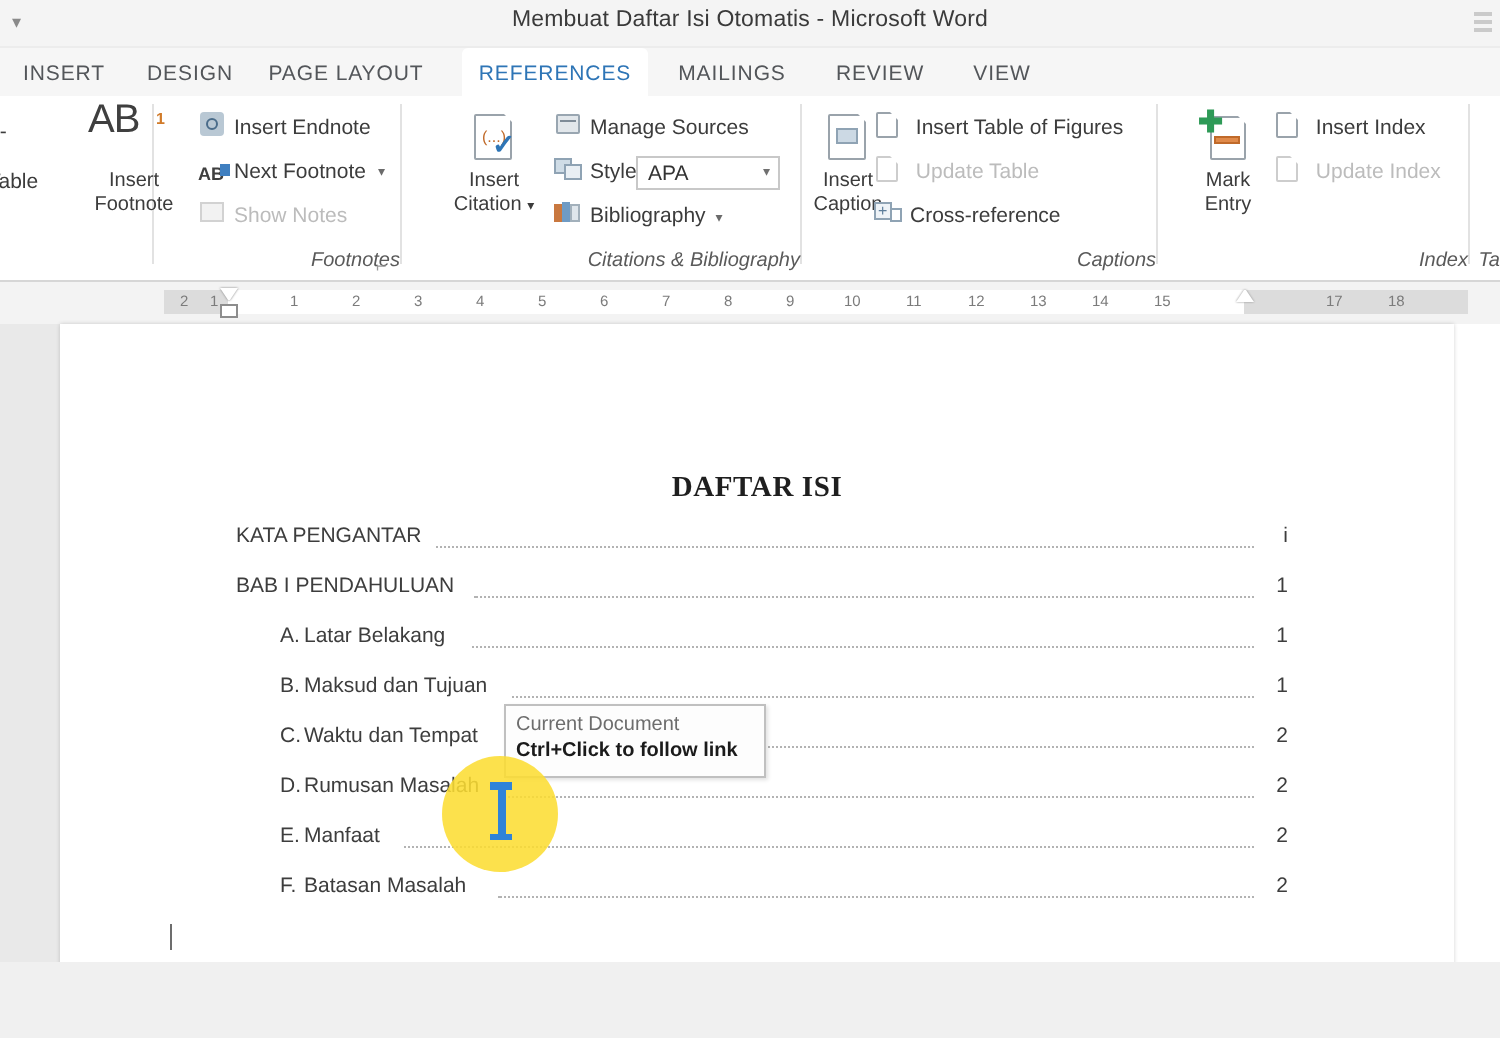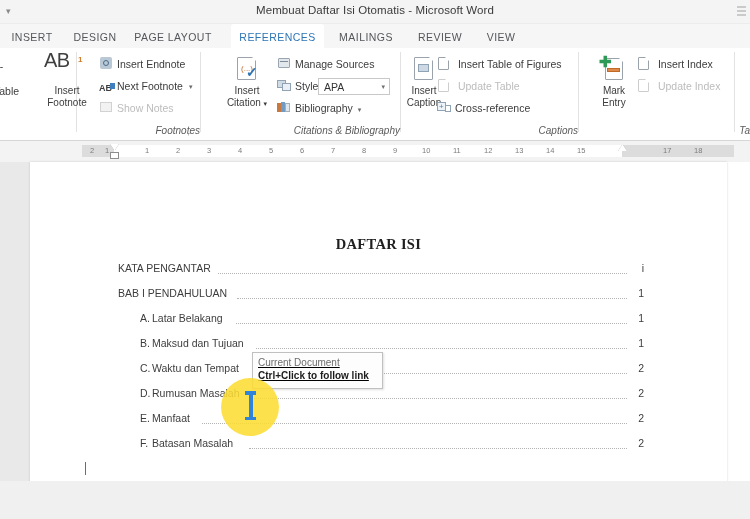--- a/index.html
+++ b/index.html
@@ -359,20 +359,21 @@
     <div class="small-item" style="left:637px;top:8px;">
       <span class="ico"><span class="docico"></span></span>
       <span>Insert Index</span>
     </div>
 
     <div class="small-item disabled" style="left:637px;top:30px;">
       <span class="ico"><span class="docico grey"></span></span>
       <span>Update Index</span>
     </div>
 
+    <div class="grp-label" style="left:580px;width:154px;">Index</div>
 
     <div class="grp-label" style="left:736px;width:14px;margin-top:20px;">Ta</div>
   </div>
 
   <div class="ruler">
     <div class="ruler-marginzone" style="left:82px;width:32px;"></div>
     <div class="ruler-track" style="left:114px;width:508px;"></div>
     <div class="ruler-marginzone" style="left:622px;width:112px;"></div>
 
     <div class="rl-lab" style="left:90px;">2</div>
@@ -456,21 +457,21 @@
 
     <div class="toc-row" style="top:275px;">
       <span class="toc-letter" style="left:140px;">F.</span>
       <span class="toc-lbl" style="left:152px;">Batasan Masalah</span>
       <span class="toc-leader" style="left:249px;right:70px;"></span>
       <span class="toc-pg">2</span>
     </div>
 
     <div class="caret-line"></div>
 
-    <div class="tooltip" style="left:252px;top:190px;text-decoration:underline;">
+    <div class="tooltip" style="left:252px;top:190px;">
       <div class="tt-l1">Current Document</div>
       <div class="tt-l2">Ctrl+Click to follow link</div>
     </div>
 
     <div class="cursor-hl" style="left:221px;top:216px;"></div>
     <div class="ibeam" style="left:245px;top:229px;">
       <i class="t1"></i>
         <i class="stem"></i>
         <i class="t2"></i>
     </div>

